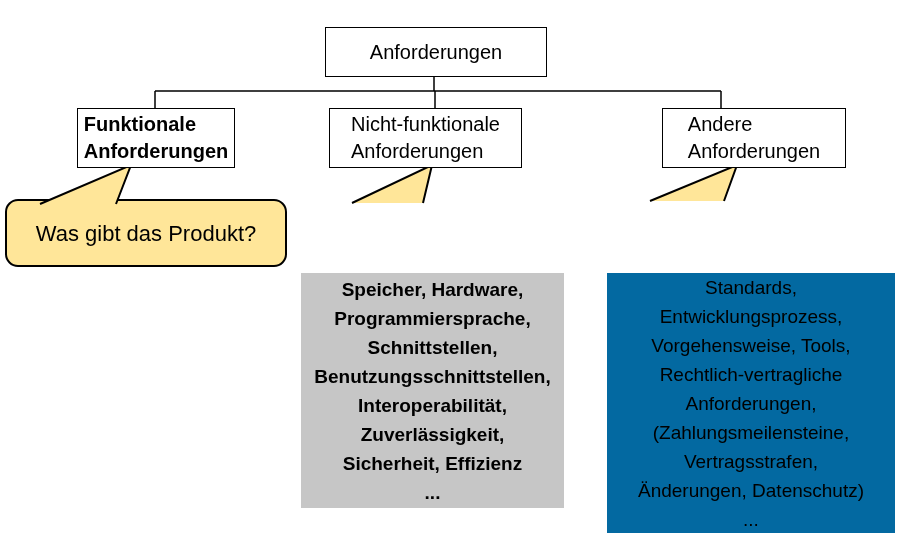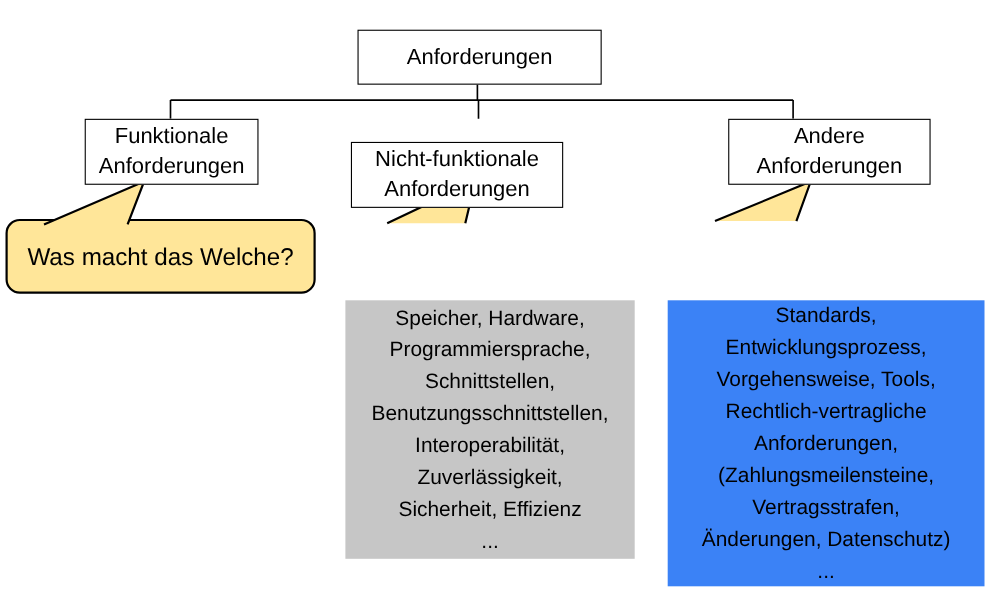--- a/index.html
+++ b/index.html
@@ -12,29 +12,28 @@
     color: #000000;
     overflow: hidden;
   }
   .node {
     position: absolute;
     background: #ffffff;
     border: 1.5px solid #000000;
     display: flex;
     align-items: center;
     justify-content: center;
-    text-align: center;
     white-space: pre-line;
     font-size: 20px;
     line-height: 27px;
     z-index: 6;
   }
   .node-root { left: 325px; top: 27px; width: 220px; height: 48px; }
-  .node-c1   { left: 77px;  top: 108px; width: 156px; height: 58px; }
-  .node-c2   { left: 319px; top: 108px; width: 191px; height: 58px; margin-top: 21px; }
+  .node-c1   { left: 77px;  top: 108px; width: 156px; height: 58px; font-weight: bold; }
+  .node-c2   { left: 329px; top: 108px; width: 191px; height: 58px; }
   .node-c3   { left: 630px; top: 108px; width: 182px; height: 58px; margin-left: 32px; }
   .callout {
     position: absolute;
     border: 2px solid #000000;
     border-radius: 13px;
     display: flex;
     align-items: center;
     justify-content: center;
     text-align: center;
     white-space: pre-line;
@@ -49,21 +48,21 @@
     position: absolute;
     display: flex;
     align-items: center;
     justify-content: center;
     text-align: center;
     white-space: pre-line;
     font-size: 19px;
     line-height: 29px;
     z-index: 1;
   }
-  .examples-2 { left: 314px; top: 273px; width: 263px; height: 235px; }
+  .examples-2 { left: 301px; top: 273px; width: 263px; height: 235px; font-weight: bold; }
   .examples-3 { left: 607px; top: 273px; width: 288px; height: 260px; }
   .overlay {
     position: absolute;
     left: 0; top: 0;
     width: 898px; height: 540px;
     pointer-events: none;
     z-index: 5;
   }
 </style>
 </head>
@@ -75,34 +74,34 @@
 
   <div class="node node-c1">Funktionale
 Anforderungen</div>
 
   <div class="node node-c2">Nicht-funktionale
 Anforderungen</div>
 
   <div class="node node-c3">Andere
 Anforderungen</div>
 
-  <div class="callout callout-1" style="background-color: rgb(255, 230, 153);">Was macht das Welche?</div>
+  <div class="callout callout-1" style="background-color: rgb(255, 230, 153);">Was gibt das Produkt?</div>
 
 
 
   <div class="examples examples-2" style="background-color: rgb(198, 198, 198);">Speicher, Hardware,
 Programmiersprache,
 Schnittstellen,
 Benutzungsschnittstellen,
 Interoperabilität,
 Zuverlässigkeit,
 Sicherheit, Effizienz
 ...</div>
 
-  <div class="examples examples-3" style="background-color: #3b82f6;">Standards,
+  <div class="examples examples-3" style="background-color: #0369a1;">Standards,
 Entwicklungsprozess,
 Vorgehensweise, Tools,
 Rechtlich-vertragliche
 Anforderungen,
 (Zahlungsmeilensteine,
 Vertragsstrafen,
 Änderungen, Datenschutz)
 ...</div>
 
   <svg class="overlay" viewBox="0 0 898 540" xmlns="http://www.w3.org/2000/svg">

